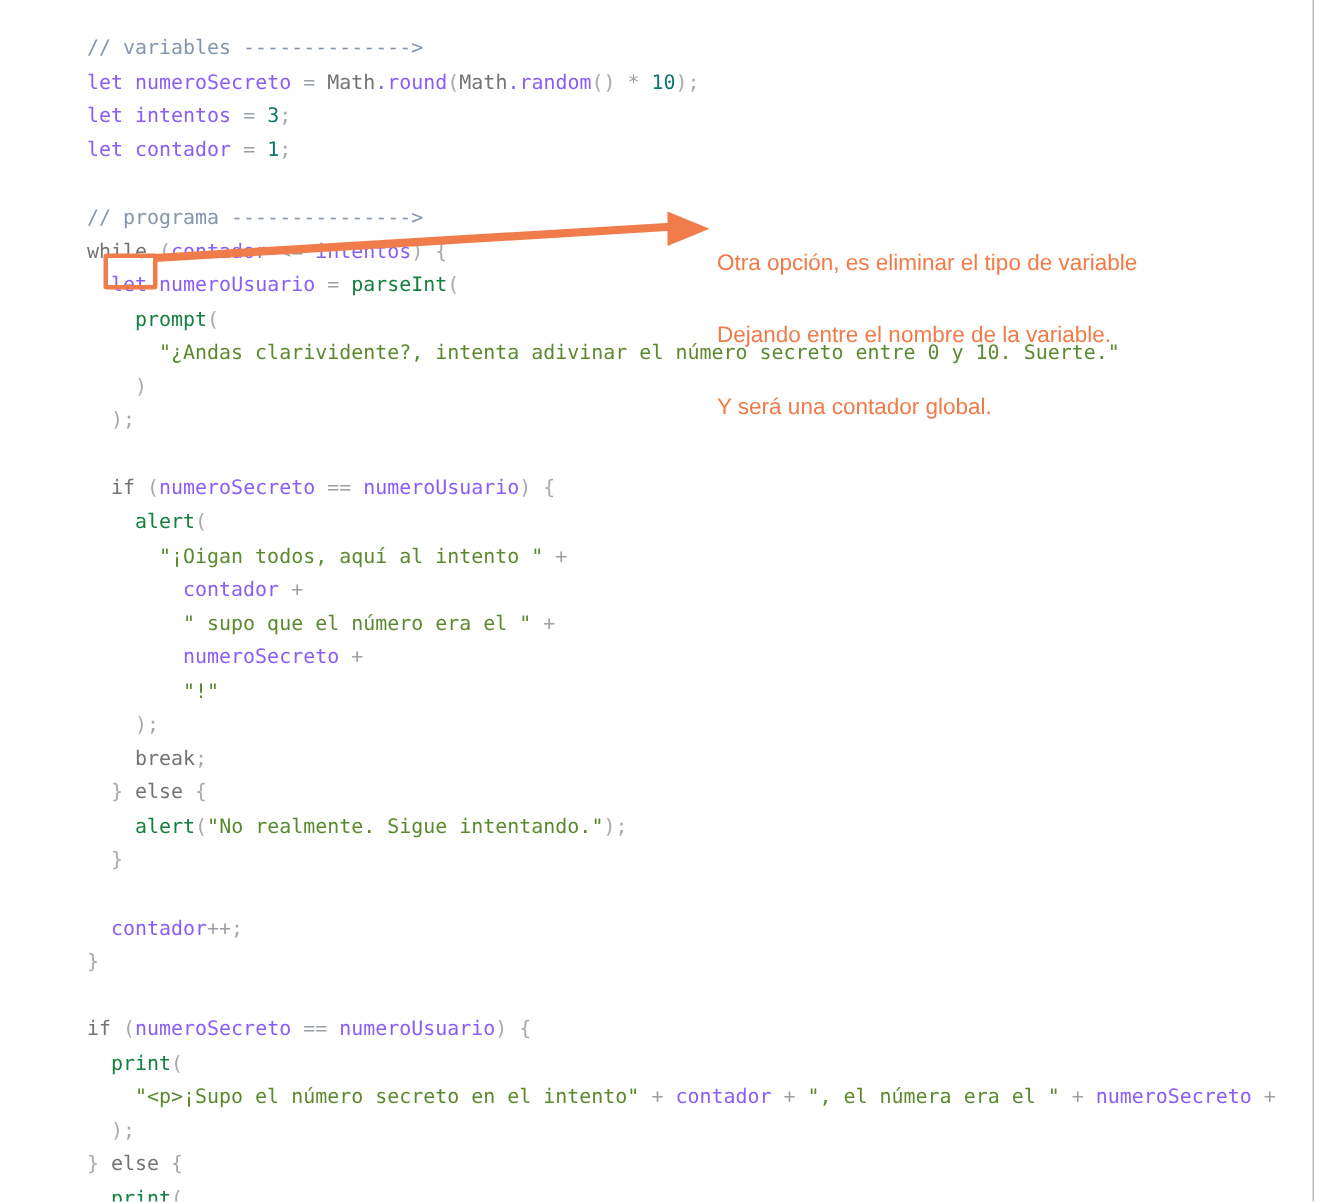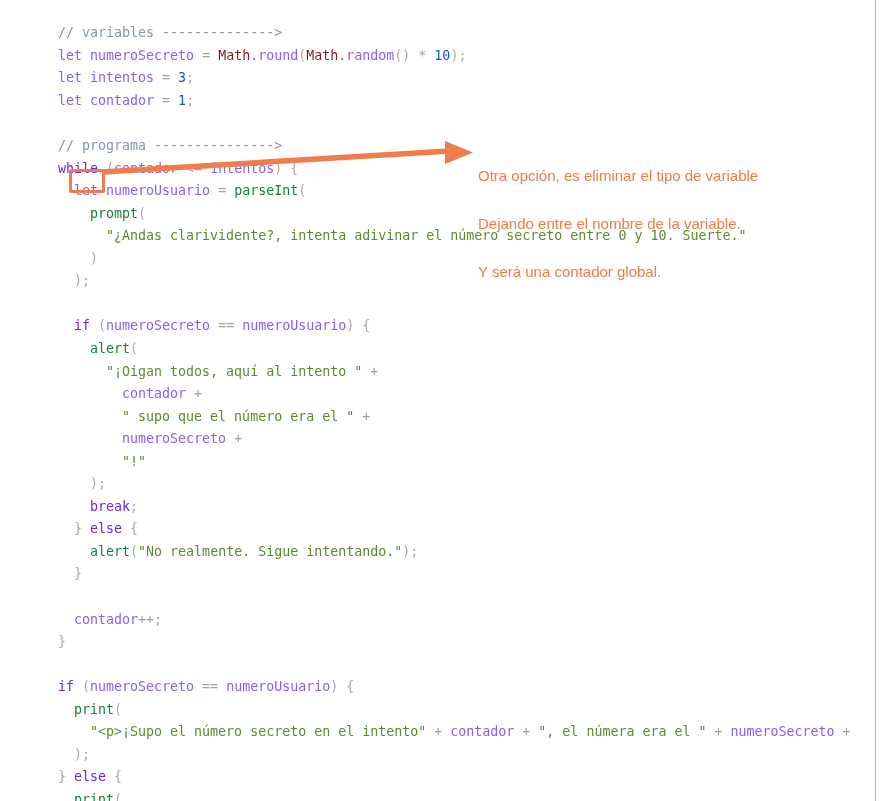--- a/index.html
+++ b/index.html
@@ -43,27 +43,27 @@
     color: #2b2b2b;
     letter-spacing: 0px;
   }
   #code .ln {
     display: block;
     height: 22.55px;
     white-space: pre;
   }
   
   .cmt { color: #8496ad; }
-  .kw  { color: #6d28d9; }
+  .kw  { color: #737373; }
   .pln { color: #8b5cf6; }
   .op  { color: #9aa0a6; }
   .pun { color: #a9a9ad; }
-  .num { color: #1d4ed8; }
+  .num { color: #0f766e; }
   .str { color: #5b8a2e; }
-  .obj { color: #7f1d1d; }
+  .obj { color: #737373; }
   .fn  { color: #15803d; }
 
   
   #annotation {
     position: absolute;
     left: 478px;
     top: 140px;
     width: 395px;
     font-family: "Liberation Sans", "DejaVu Sans", sans-serif;
     font-size: 15px;

